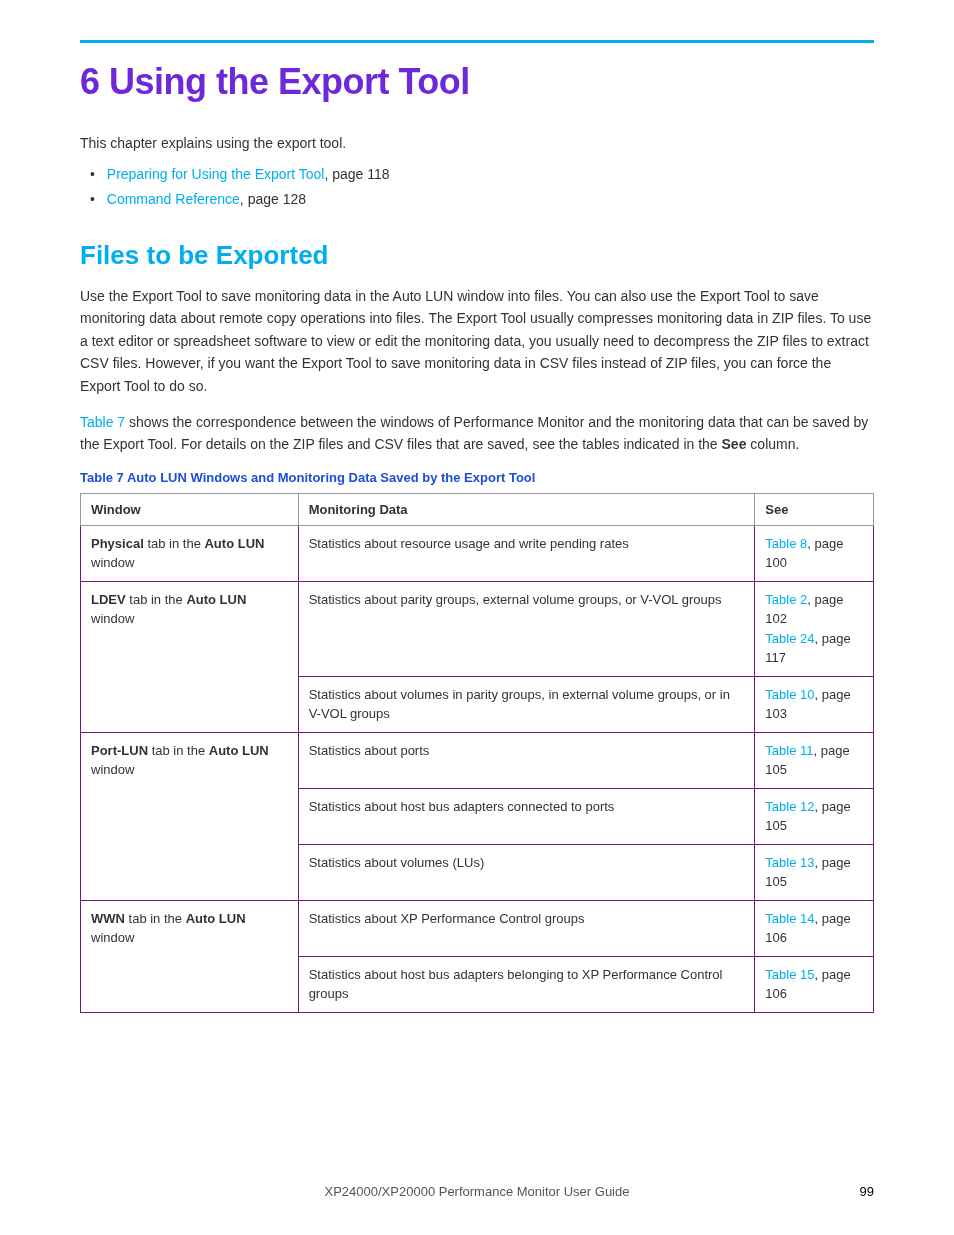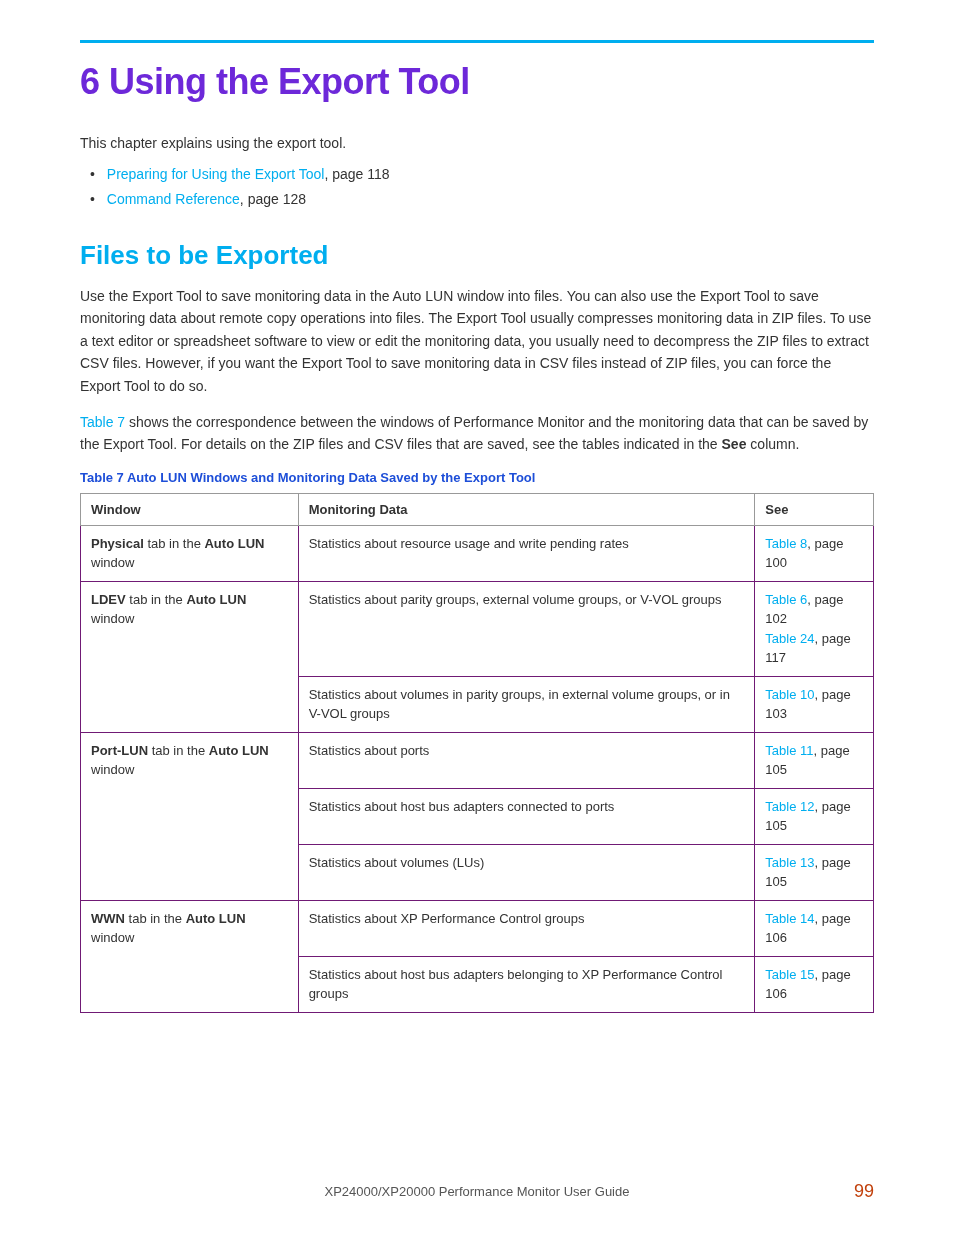--- a/index.html
+++ b/index.html
@@ -111,22 +111,22 @@
       font-size: 13px;
       color: #555;
     }
     .footer-left {
       flex: 1;
       text-align: center;
     }
     .footer-right {
       position: absolute;
       right: 80px;
-      font-size: 18px;
-      color: #c2410c;
+      font-size: 13px;
+      color: #000000;
     }
   </style>
 </head>
 <body>
 
 <div class="page">
   <hr class="top-rule">
 
   <h1 class="chapter-title">6 Using the Export Tool</h1>
 
@@ -170,21 +170,21 @@
           <a class="link">Table 8</a>, page 100
         </td>
       </tr>
 
       <tr>
         <td rowspan="2">
           <span class="cell-bold">LDEV</span> tab in the <span class="cell-bold">Auto LUN</span> window
         </td>
         <td>Statistics about parity groups, external volume groups, or V-VOL groups</td>
         <td>
-          <a class="link">Table 6</a>, page 102<br>
+          <a class="link">Table 2</a>, page 102<br>
           <a class="link">Table 24</a>, page 117
         </td>
       </tr>
 
       <tr>
         <td>Statistics about volumes in parity groups, in external volume groups, or in V-VOL groups</td>
         <td>
           <a class="link">Table 10</a>, page 103
         </td>
       </tr>

